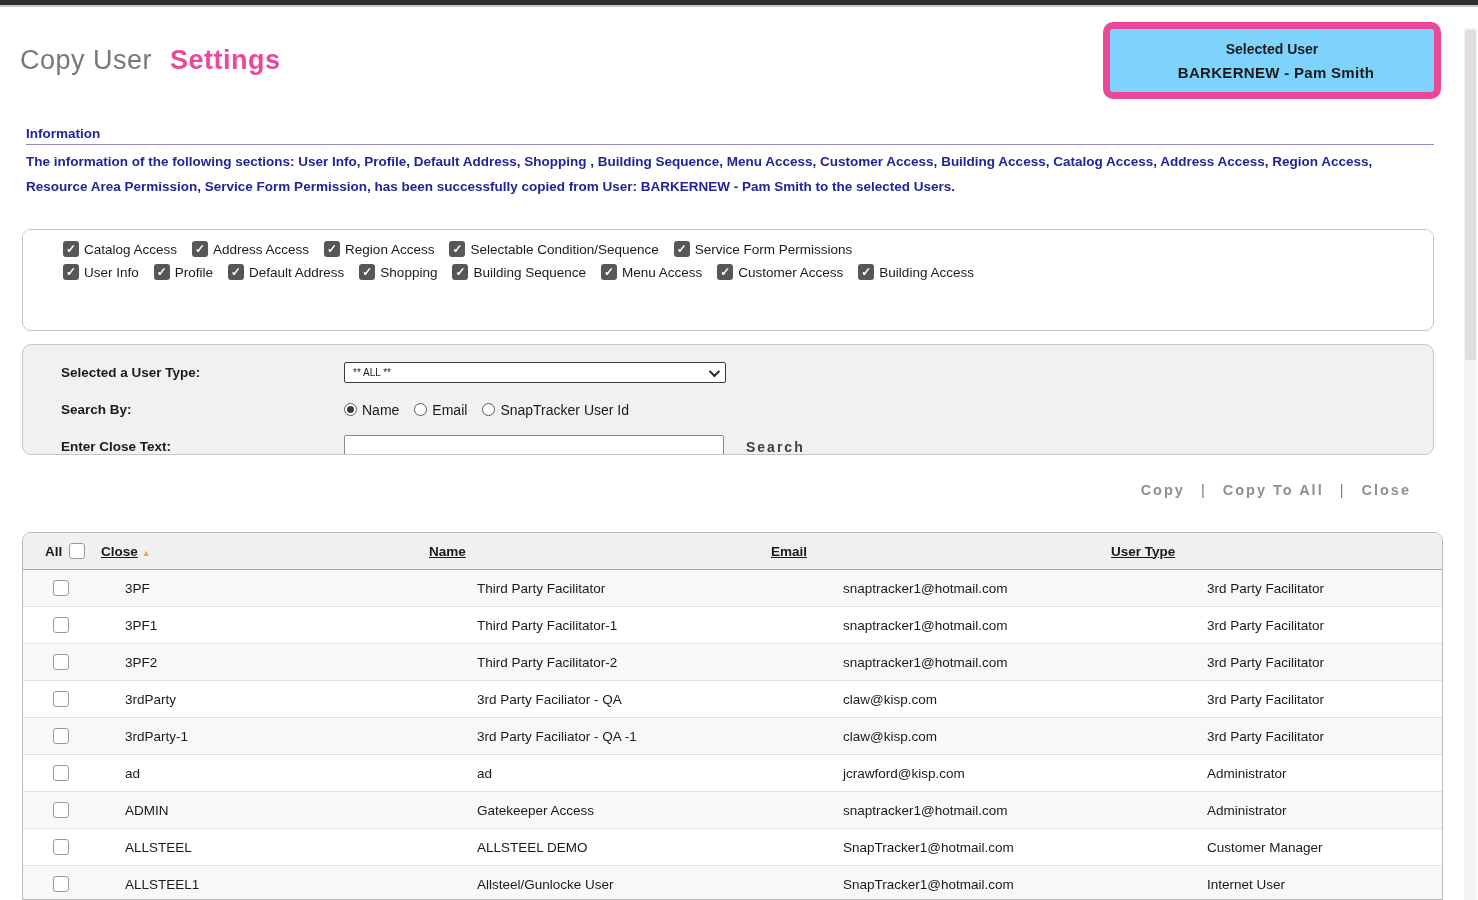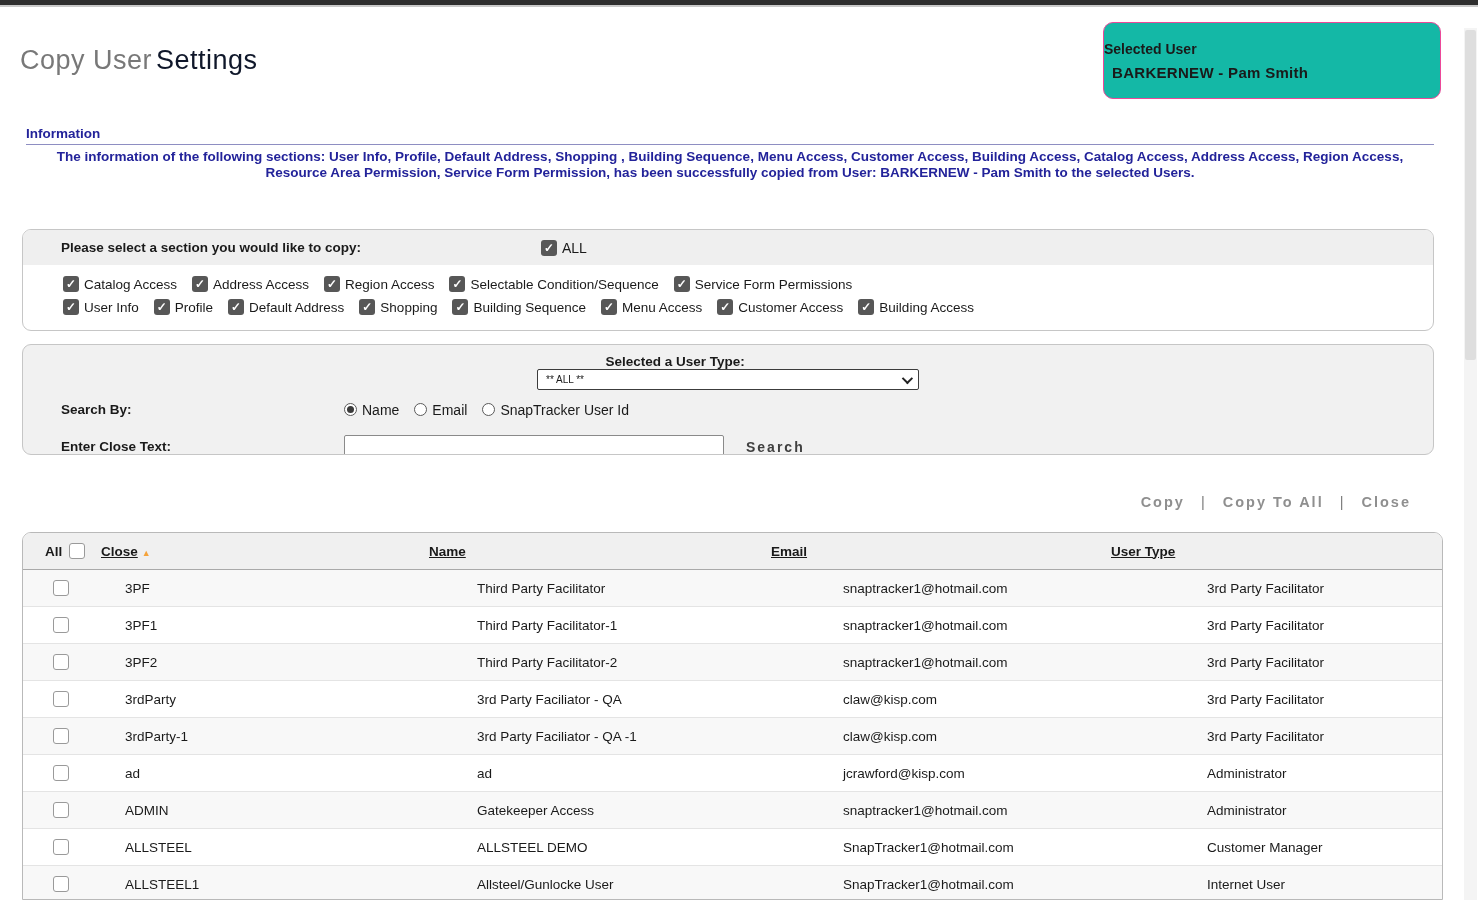--- a/index.html
+++ b/index.html
@@ -7,38 +7,38 @@
               font-family:"Liberation Sans", sans-serif; color:#1a1a1a; }
   #page { position:relative; width:1478px; height:900px; background:#fff; }
 
   
   .topbar { position:absolute; left:0; top:0; width:1478px; height:7px;
             background:#2e2e2e; border-bottom:2px solid #c9c9c9; }
 
   
   .title { position:absolute; left:20px; top:45px; font-size:27px; color:#787878;
            letter-spacing:0.5px; white-space:nowrap; }
-  .title .bold { font-weight:normal; color:#0f172a; margin-left:4px; }
+  .title .bold { font-weight:bold; color:#ec4899; margin-left:18px; }
 
   
   .selbox { position:absolute; left:1103px; top:22px; width:338px; height:77px;
-            background:#14b8a6; border:1px solid #ec4899; border-radius:10px;
-            display:flex; flex-direction:column; align-items:flex-start; justify-content:center; gap:7px; }
+            background:#7dd3fc; border:7px solid #ec4899; border-radius:10px;
+            display:flex; flex-direction:column; align-items:center; justify-content:center; gap:7px; }
   .selbox .l1 { font-size:14px; font-weight:bold; }
   .selbox .l2 { font-size:15px; font-weight:bold; letter-spacing:0.3px;padding-left:8px; }
 
   
   .scroll-track { position:absolute; left:1464px; top:28px; width:13px; height:872px; background:#f4f4f4; }
   .scroll-thumb { position:absolute; left:1px; top:2px; width:11px; height:330px; background:#dedede; border-radius:2px; }
 
   
   .info { position:absolute; left:26px; top:126px; width:1408px; color:#23239a; }
   .info .hd { font-size:13.5px; font-weight:bold; padding-bottom:3px;
               border-bottom:1px solid #8e8ec2; }
-  .info .msg { margin-top:4px; font-size:13.5px; font-weight:bold; line-height:16px;text-align:center; }
+  .info .msg { margin-top:4px; font-size:13.5px; font-weight:bold; line-height:25px; }
 
   
   .rbox { position:absolute; left:22px; width:1412px; border:1px solid #c6c6c6; border-radius:9px; overflow:hidden; background:#fff; }
   .box1 { top:229px; height:102px; }
   .box1 .strip { position:relative; height:35px; background:#efefef; display:flex; align-items:center; }
   .box1 .strip .prompt { margin-left:38px; font-size:13.5px; font-weight:bold; }
   .box1 .strip .allwrap { position:absolute; left:518px; display:flex; align-items:center; gap:5px; font-size:14px; }
   .box1 .body { padding:11px 0 0 40px; background:#fff; }
   .cbrow { display:flex; align-items:center; flex-wrap:nowrap; margin-bottom:7px; }
   .cbitem { display:inline-flex; align-items:center; gap:5px; margin-right:15px; font-size:13.5px; white-space:nowrap; }
@@ -61,21 +61,21 @@
   .radio { width:13px; height:13px; border:1.5px solid #5a5a5a; border-radius:50%; background:#fff;
            display:flex; align-items:center; justify-content:center; }
   .radio.sel::after { content:""; width:7px; height:7px; border-radius:50%; background:#3a3a3a; }
   .radios .opt { display:inline-flex; align-items:center; gap:5px; margin-right:8px; }
   .txtinput { width:380px; height:23px; background:#fff; border:1px solid #8a8a8a; border-radius:2px;
               font-size:13.5px; padding:0 6px; font-family:"Liberation Sans", sans-serif; }
   .searchbtn { margin-left:22px; font-size:14px; font-weight:bold; color:#404040; letter-spacing:2px; cursor:pointer; }
 
   
   .actions { position:absolute; left:22px; top:482px; width:1421px; text-align:right; padding-right:32px;
-             font-size:14.5px; font-weight:bold; color:#8f8f8f; letter-spacing:2px;margin-top:12px; }
+             font-size:14.5px; font-weight:bold; color:#8f8f8f; letter-spacing:2px; }
   .actions span.link { cursor:pointer; }
   .actions .sep { margin:0 10px; color:#7b7b7b; font-weight:normal; }
 
   
   .table { position:absolute; left:22px; top:532px; width:1421px; height:368px;
            border:1px solid #b9b9b9; border-radius:9px 9px 0 0; overflow:hidden; background:#fff; }
   .thead { display:grid; grid-template-columns:78px 328px 342px 340px auto; height:37px;
            background:#f0f0f0; border-bottom:1px solid #a9a9a9; align-items:center; font-size:13.5px; }
   .thead .hcell { font-weight:bold; }
   .thead .hlink { text-decoration:underline; cursor:pointer; }
@@ -105,27 +105,20 @@
   <div class="scroll-track">
     <div class="scroll-thumb"></div>
   </div>
 
   <div class="info">
     <div class="hd">Information</div>
     <div class="msg">The information of the following sections: User Info, Profile, Default Address, Shopping , Building Sequence, Menu Access, Customer Access, Building Access, Catalog Access, Address Access, Region Access, Resource Area Permission, Service Form Permission, has been successfully copied from User: BARKERNEW - Pam Smith to the selected Users.</div>
   </div>
 
   <div class="rbox box1">
-    <div class="strip">
-      <span class="prompt">Please select a section you would like to copy:</span>
-      <span class="allwrap">
-        <span class="cb checked"></span>
-        <span>ALL</span>
-      </span>
-    </div>
     <div class="body">
       <div class="cbrow">
         <span class="cbitem">
             <span class="cb checked"></span>
             <span>Catalog Access</span>
           </span>
         <span class="cbitem">
             <span class="cb checked"></span>
             <span>Address Access</span>
           </span>
@@ -173,21 +166,21 @@
           </span>
         <span class="cbitem">
             <span class="cb checked"></span>
             <span>Building Access</span>
           </span>
       </div>
     </div>
   </div>
 
   <div class="rbox box2">
-    <div class="frow" style="margin-top:9px;flex-direction:column;">
+    <div class="frow" style="margin-top:9px;">
       <span class="lbl">Selected a User Type:</span>
       <div class="select">
         <span>** ALL **</span>
         <span class="chev"></span>
       </div>
     </div>
     <div class="frow">
       <span class="lbl">Search By:</span>
       <div class="radios">
         <span class="opt">

